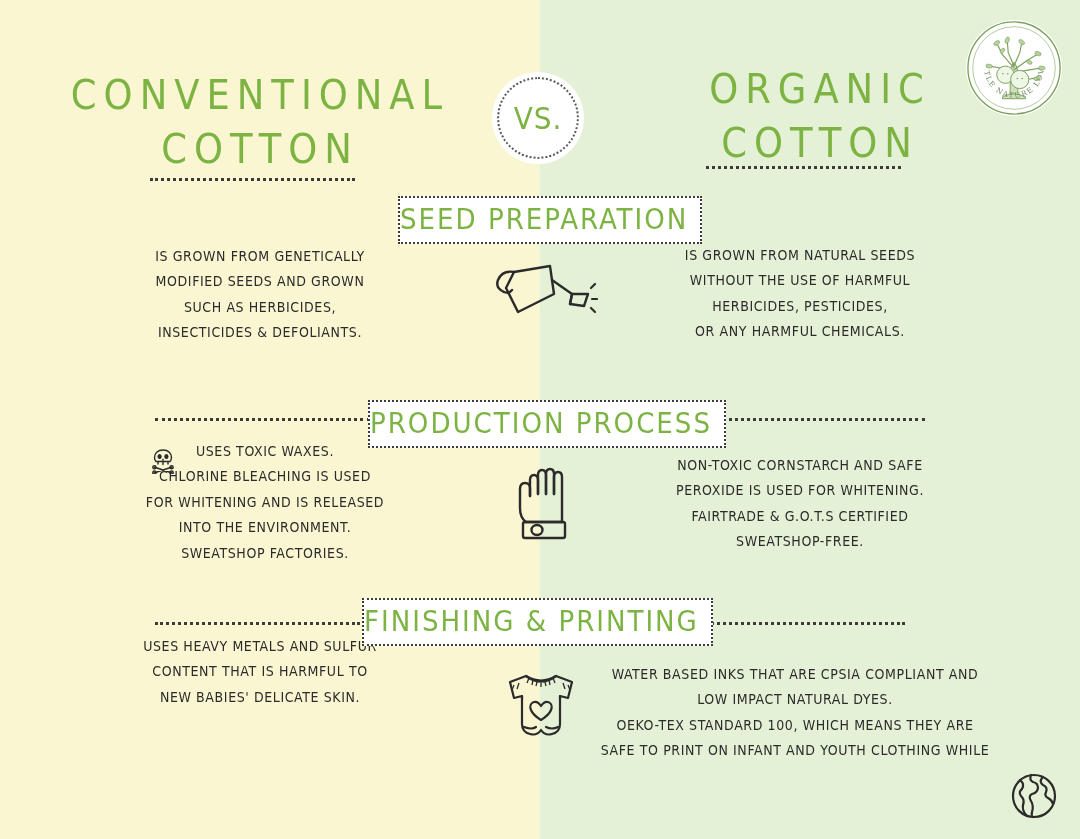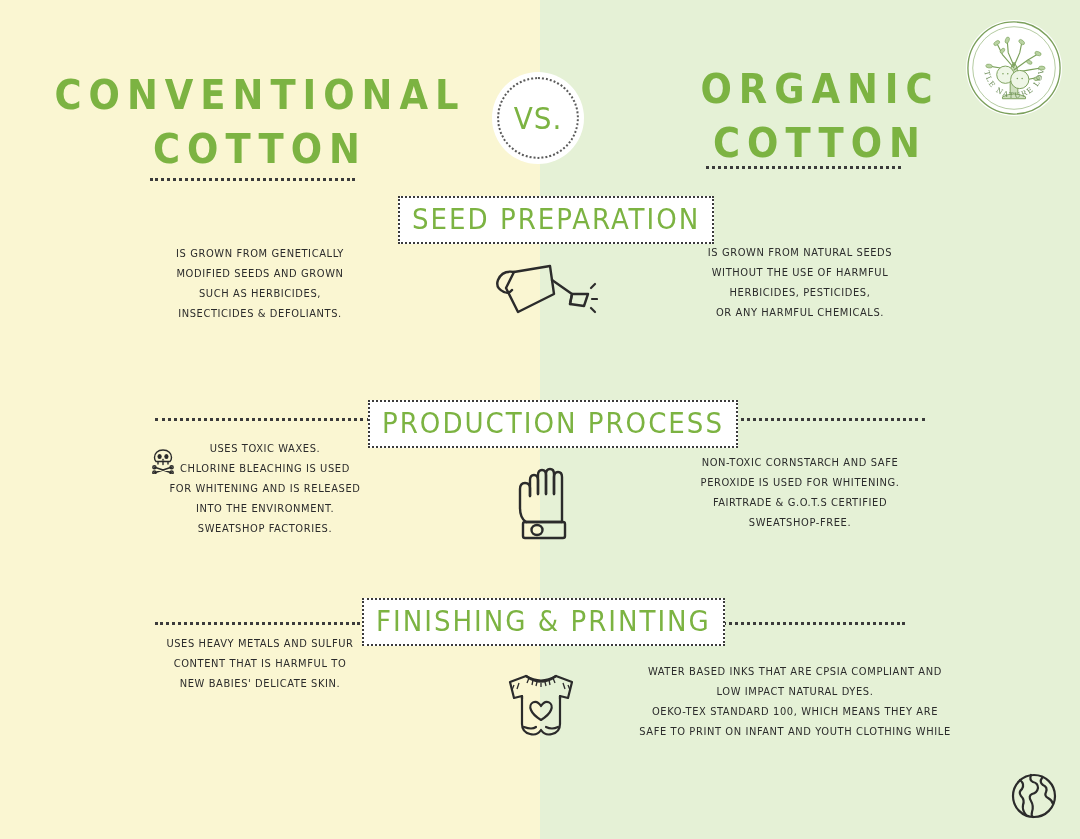--- a/index.html
+++ b/index.html
@@ -20,21 +20,21 @@
     overflow: hidden;
   }
 
   
   .col-title {
     position: absolute;
     text-align: center;
     color: #7cb342;
     font-family: "DejaVu Sans Condensed", "Liberation Sans Narrow", "Liberation Sans", sans-serif;
     font-size: 41px;
-    font-weight: 700;
+    font-weight: 400;
     letter-spacing: 7px;
     line-height: 1.32;
     text-transform: uppercase;
   }
   #title-left {
     left: 40px;
     top: 68px;
     width: 440px;
   }
   #title-right {
@@ -108,21 +108,21 @@
   .section-header {
     position: absolute;
     z-index: 4;
     background: #ffffff;
     border: 2px dotted #3b3b3b;
     color: #7cb342;
     font-family: "DejaVu Sans Condensed", "Liberation Sans Narrow", "Liberation Sans", sans-serif;
     font-size: 29px;
     letter-spacing: 2px;
     text-transform: uppercase;
-    padding: 4px 12px 6px 12px;
+    padding: 4px 12px 6px 0;
     white-space: nowrap;
     text-align: center;
   }
   #header-seed     { left: 398px; top: 196px; }
   #header-prod     { left: 368px; top: 400px; }
   #header-finish   { left: 362px; top: 598px; }
 
   .section-rule {
     position: absolute;
     height: 0;
@@ -132,21 +132,21 @@
   #rule-prod-left   { left: 155px; top: 418px; width: 215px; }
   #rule-prod-right  { left: 710px; top: 418px; width: 215px; }
   #rule-finish-left { left: 155px; top: 622px; width: 205px; }
   #rule-finish-right{ left: 700px; top: 622px; width: 205px; }
 
   
   .body-text {
     position: absolute;
     color: #2b2b2b;
     font-family: "DejaVu Sans Condensed", "Liberation Sans Narrow", "Liberation Sans", sans-serif;
-    font-size: 11px;
+    font-size: 14px;
     letter-spacing: 0.6px;
     line-height: 1.82;
     text-align: center;
     text-transform: uppercase;
   }
   #text-seed-left   { left: 90px;  top: 244px; width: 340px; }
   #text-seed-right  { left: 640px; top: 243px; width: 320px; }
   #text-prod-left   { left: 95px;  top: 439px; width: 340px; }
   #text-prod-right  { left: 630px; top: 453px; width: 340px; }
   #text-finish-left { left: 95px;  top: 634px; width: 330px; }

